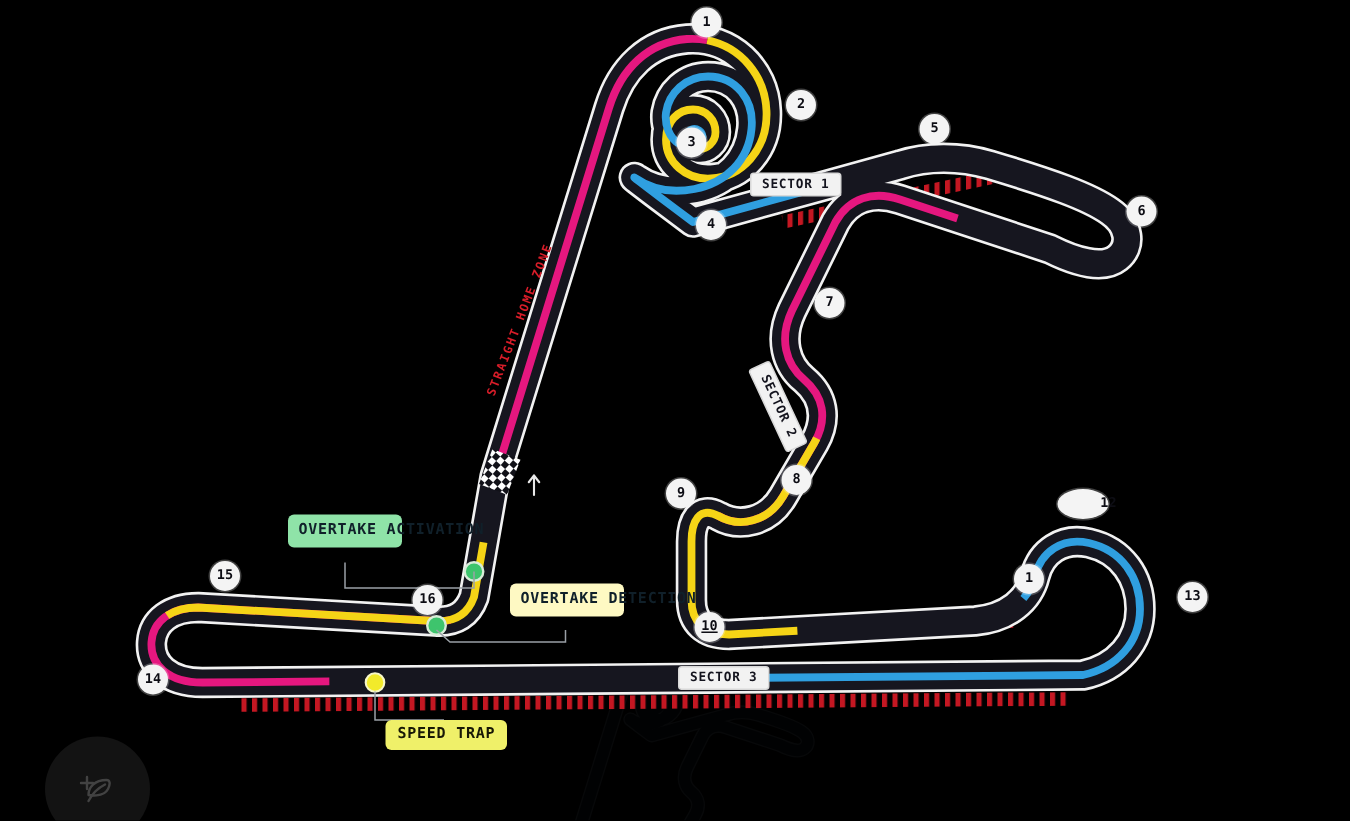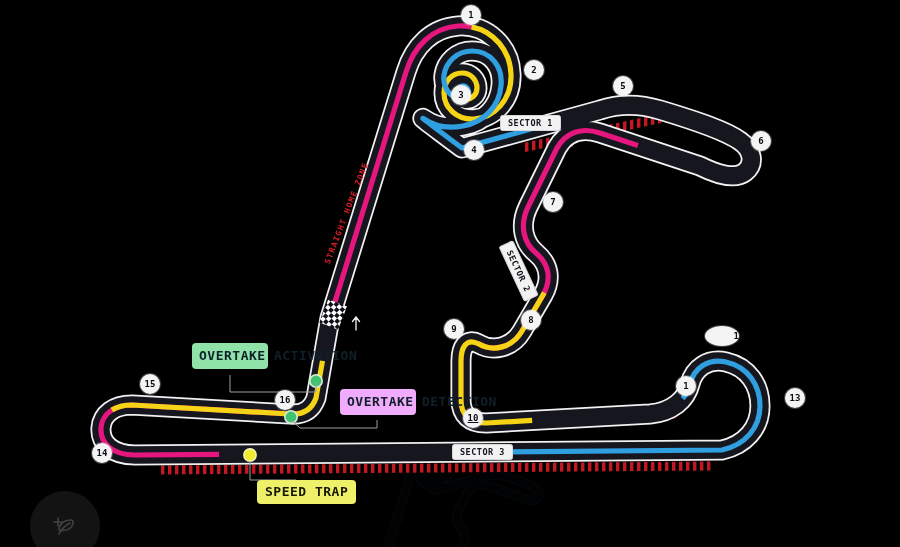--- a/index.html
+++ b/index.html
@@ -25,21 +25,21 @@
     background:#f2f2f2;
     color:#14141e;
     font-size:8.5px;
     padding:3px 7px 2.5px 7px;
     border-radius:2.5px;
     border:1px solid #d8d8d8;
     line-height:1;
   }
   
   .callout {
-    font-size:13px;
+    font-size:10px;
     line-height:1.35;
     padding:4px 7px 4px 7px;
     border-radius:4px;
     text-align:center;
     color:#10202a;
   }
   .callout.green { background:#8fe3a8; }
   .callout.yellow { background:#eff069; color:#181806; padding:3px 8px; }
 
   
@@ -191,21 +191,21 @@
   <div class="lbl" id="drs-zone-text" style="left: 323px; top: 262px; transform: rotate(-69deg); color: rgb(216, 29, 41);">STRAIGHT HOME ZONE</div>
 
   <div class="lbl sector-pill" style="left:500px; top:115px;">SECTOR 1</div>
 
   <div class="lbl sector-pill" style="left:513px; top:240px; transform:rotate(65deg); transform-origin:left top;">SECTOR 2</div>
 
   <div class="lbl sector-pill" style="left:452px; top:444px;">SECTOR 3</div>
 
   <div class="lbl callout green" style="left: 192px; top: 343px; width: 76px; background: rgb(143, 227, 168);">OVERTAKE ACTIVATION</div>
 
-  <div class="lbl callout green" style="left: 340px; top: 389px; width: 76px; background: #f0abfc;">OVERTAKE DETECTION</div>
+  <div class="lbl callout green" style="left: 340px; top: 389px; width: 76px; background: #fef9c3;">OVERTAKE DETECTION</div>
 
   <div class="lbl callout yellow" style="left: 257px; top: 480px; background: rgb(239, 240, 105); text-align: center;">SPEED TRAP</div>
 
   <div id="turn-layer">
       <div class="turn" style="left: 461px; top: 5px;">1</div>
       <div class="turn" style="left: 524px; top: 60px;">2</div>
       <div class="turn" style="left: 451px; top: 85px;">3</div>
       <div class="turn" style="left: 464px; top: 140px;">4</div>
       <div class="turn" style="left: 613px; top: 76px;">5</div>
       <div class="turn" style="left: 751px; top: 131px;">6</div>

